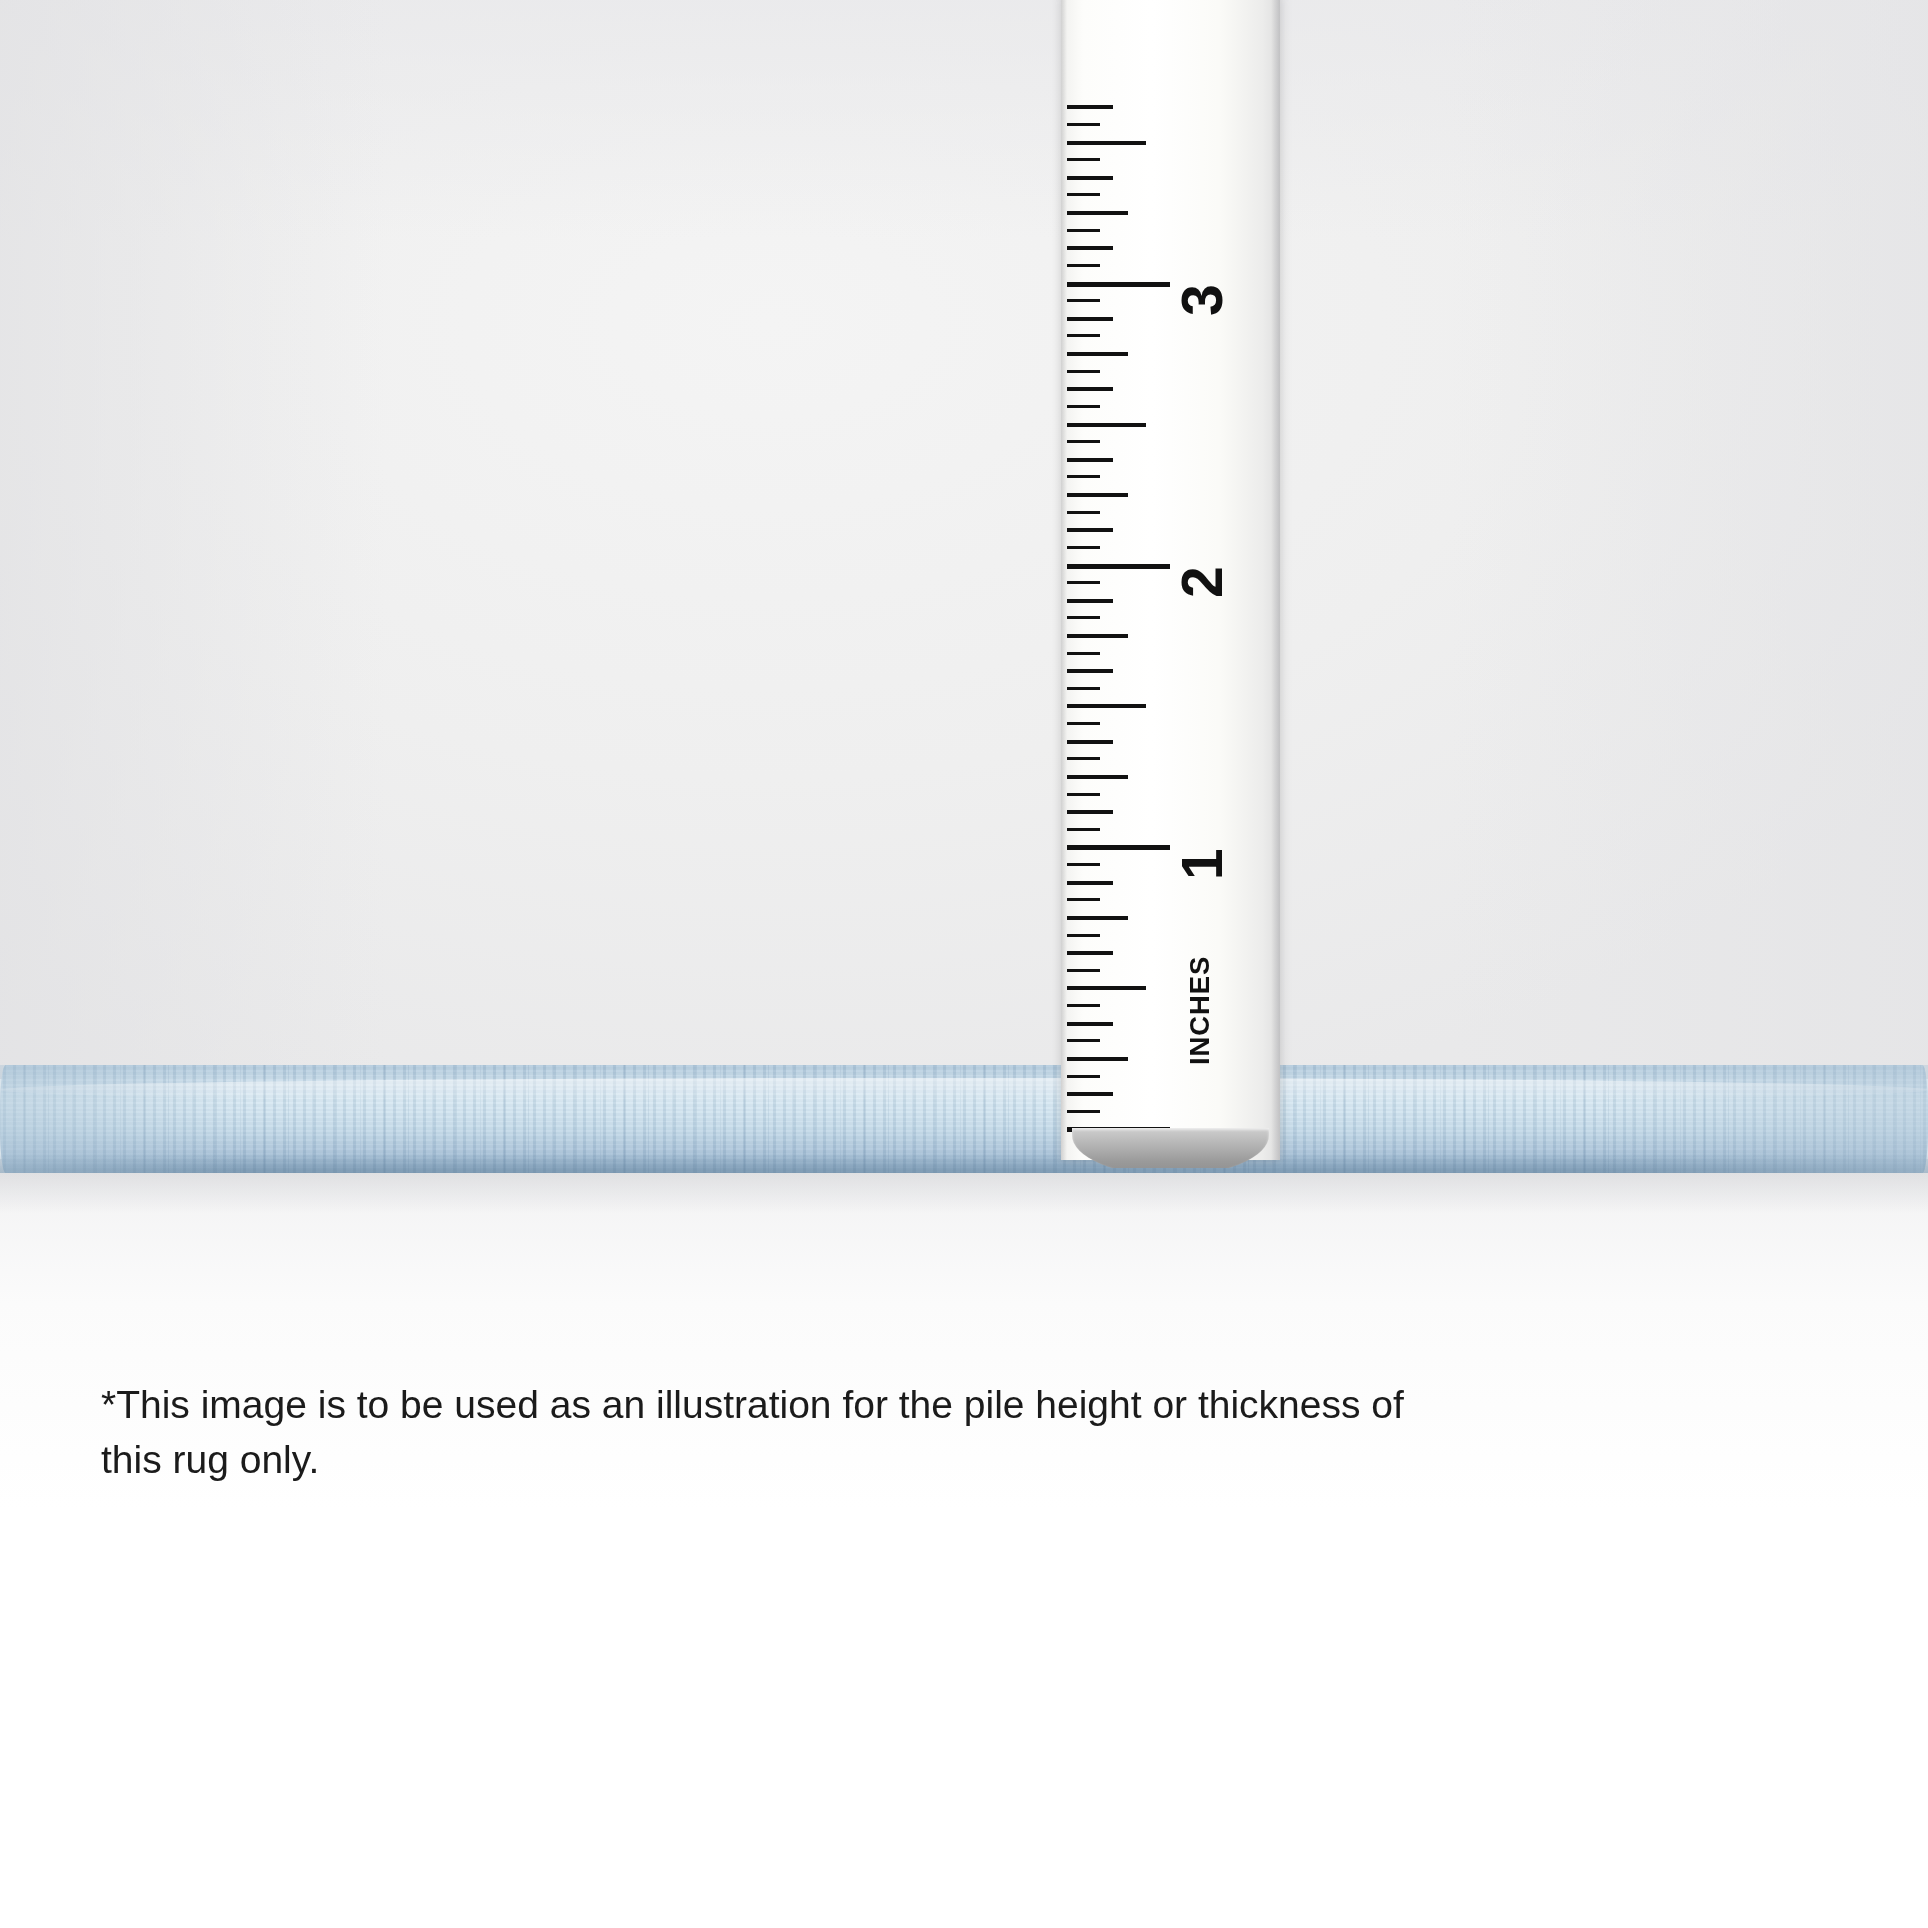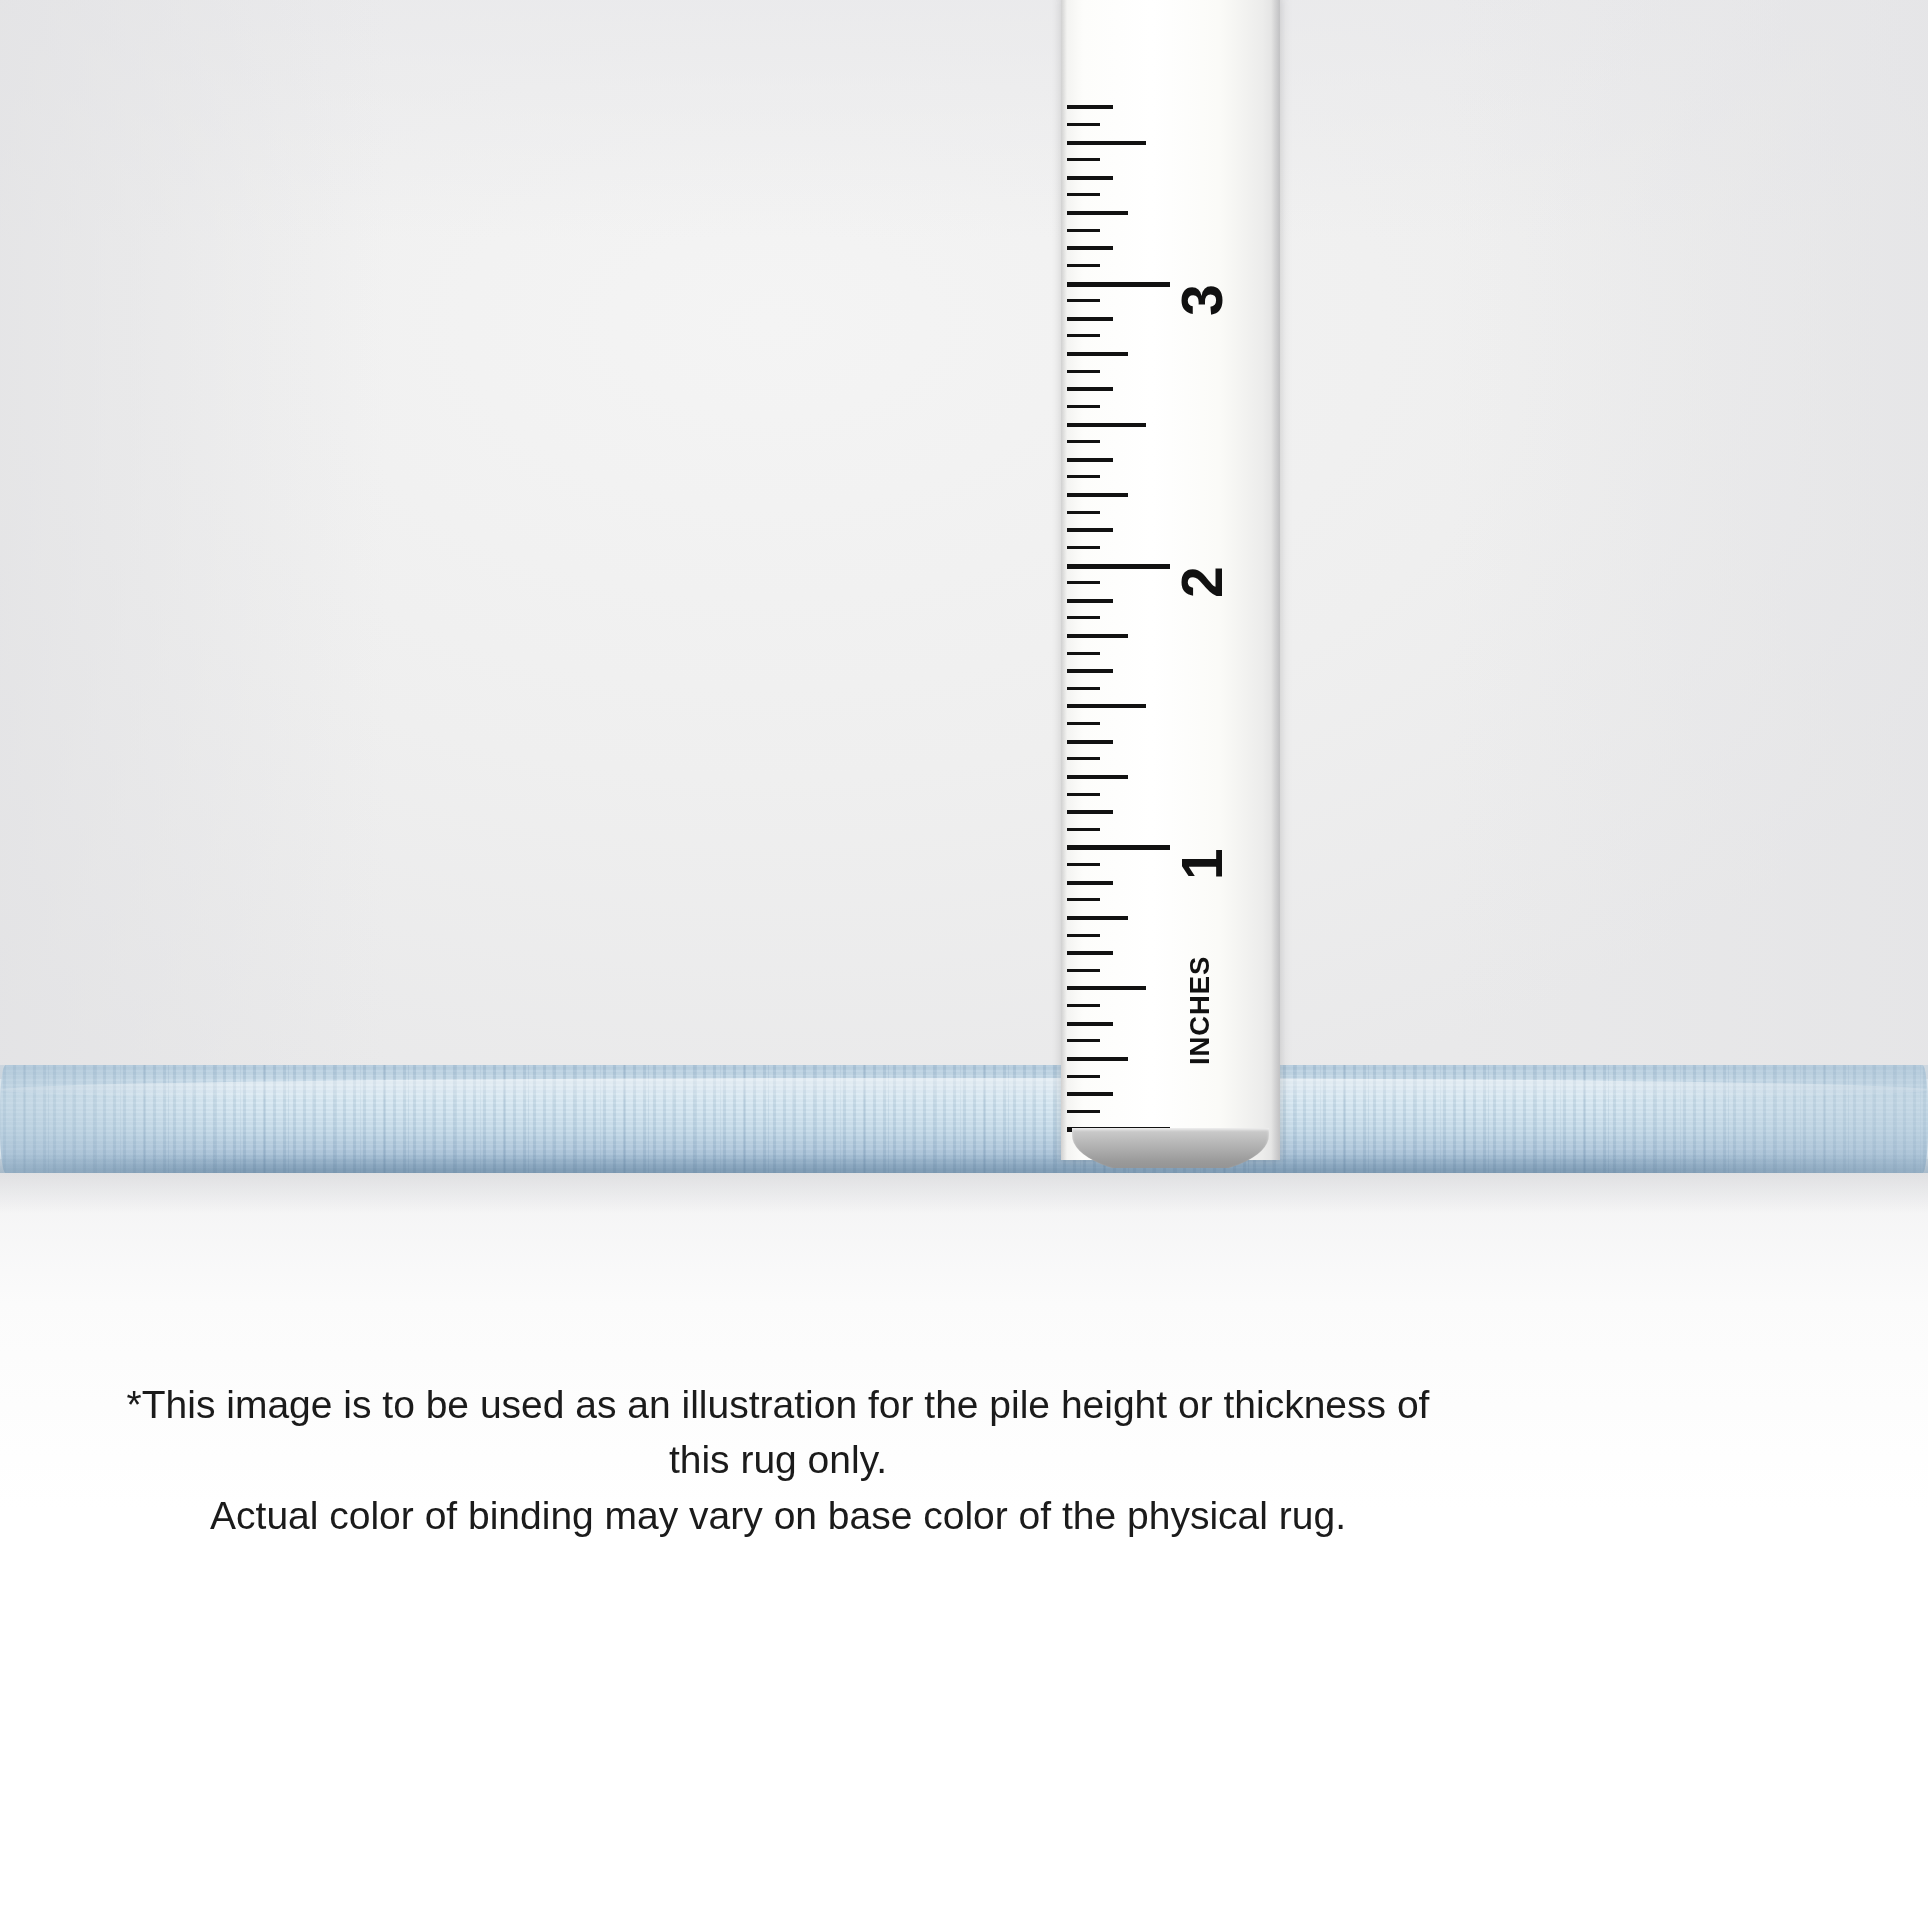--- a/index.html
+++ b/index.html
@@ -242,24 +242,24 @@
     color: #111111;
     letter-spacing: 0.9px;
     transform: rotate(-90deg);
     transform-origin: left top;
     white-space: nowrap;
   }
 
   
   .caption {
     position: absolute;
-    left: 8px;
+    left: 0;
     top: 1377px;
     width: 1540px;
-    text-align: center;
+    text-align: left;
     font-family: "Liberation Sans", sans-serif;
     font-size: 39px;
     line-height: 1.42;
     color: #1b1b1b;
     padding: 0 101px;
     box-sizing: border-box;
   }
   .caption-line { display: block; }
 </style>
 </head>
@@ -415,17 +415,16 @@
         <div class="ruler-unit" style="top: 1069px;">INCHES</div>
       </div>
   </div>
 
   <div class="ruler-tip">
     <div class="ruler-tip-metal"></div>
   </div>
 
   <div class="caption">
     <span class="caption-line">*This image is to be used as an illustration for the pile height or thickness of this rug only.</span>
-    <span class="caption-line">Actual color of binding may vary on base color of the physical rug.</span>
   </div>
 
 </div>
 
 
 </body></html>

